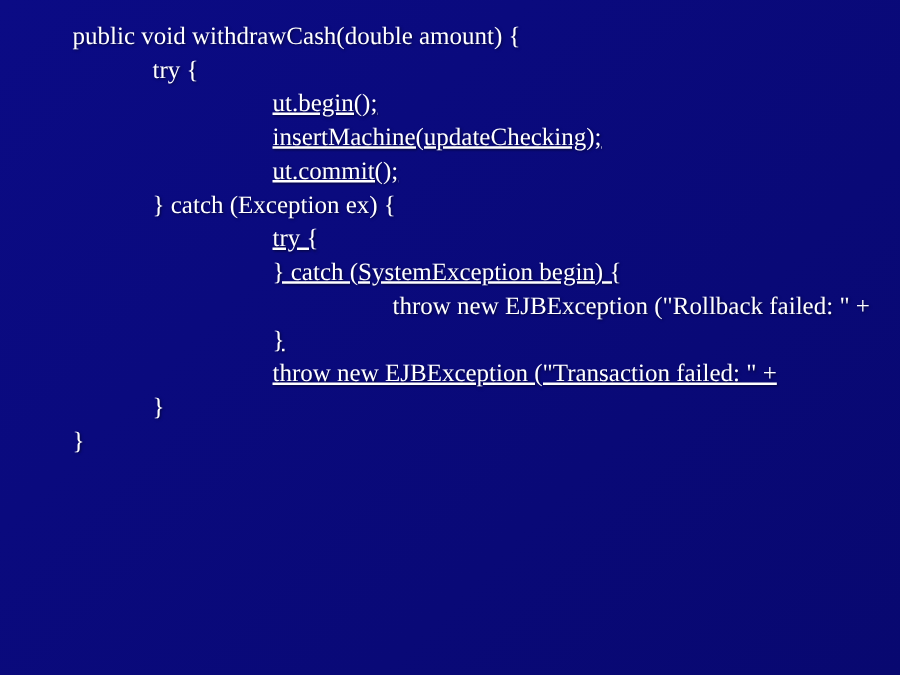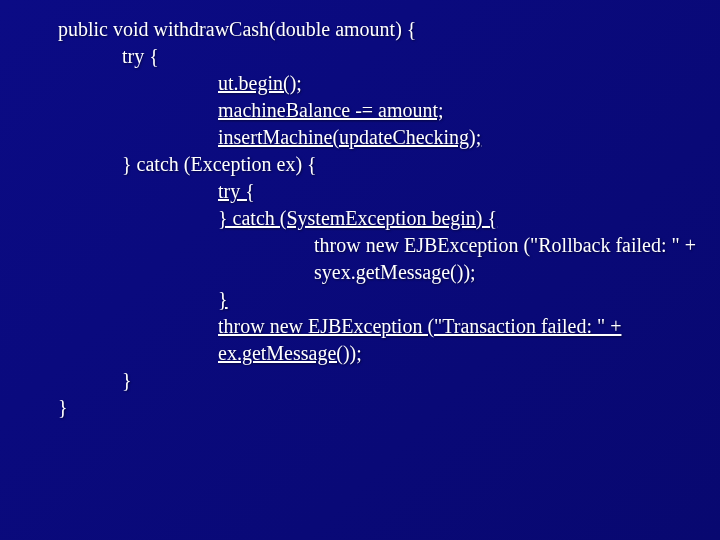--- a/index.html
+++ b/index.html
@@ -30,25 +30,23 @@
   .ind2 { padding-left: 160px; text-decoration: underline; }
   .ind3 { padding-left: 256px; }
 </style>
 </head>
 <body>
 
 <div class="slide">
   <div class="code-line ind0">public void withdrawCash(double amount) {</div>
   <div class="code-line ind1">try {</div>
   <div class="code-line ind2">ut.begin();</div>
-  <div class="code-line ind2">machineBalance -= amount;</div>
   <div class="code-line ind2">insertMachine(updateChecking);</div>
+  <div class="code-line ind2">ut.commit();</div>
   <div class="code-line ind1">} catch (Exception ex) {</div>
   <div class="code-line ind2">try {</div>
   <div class="code-line ind2">} catch (SystemException begin) {</div>
   <div class="code-line ind3">throw new EJBException ("Rollback failed: " +</div>
-  <div class="code-line ind3">syex.getMessage());</div>
   <div class="code-line ind2">}</div>
   <div class="code-line ind2">throw new EJBException ("Transaction failed: " +</div>
-  <div class="code-line ind2">ex.getMessage());</div>
   <div class="code-line ind1">}</div>
   <div class="code-line ind0">}</div>
 </div>
 
 </body></html>

